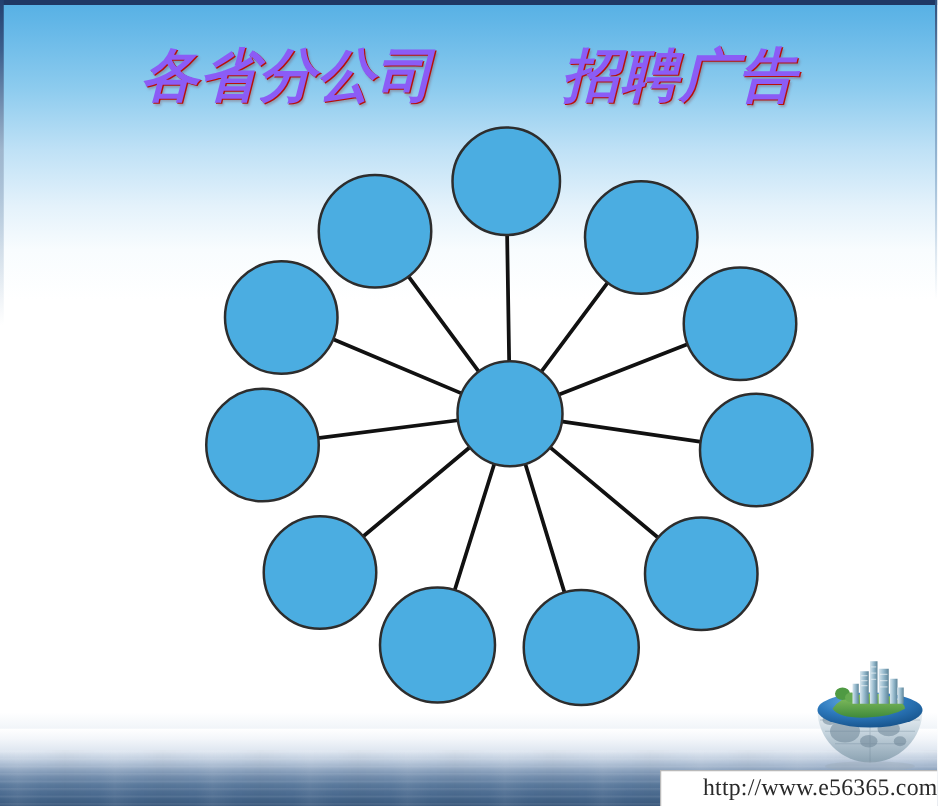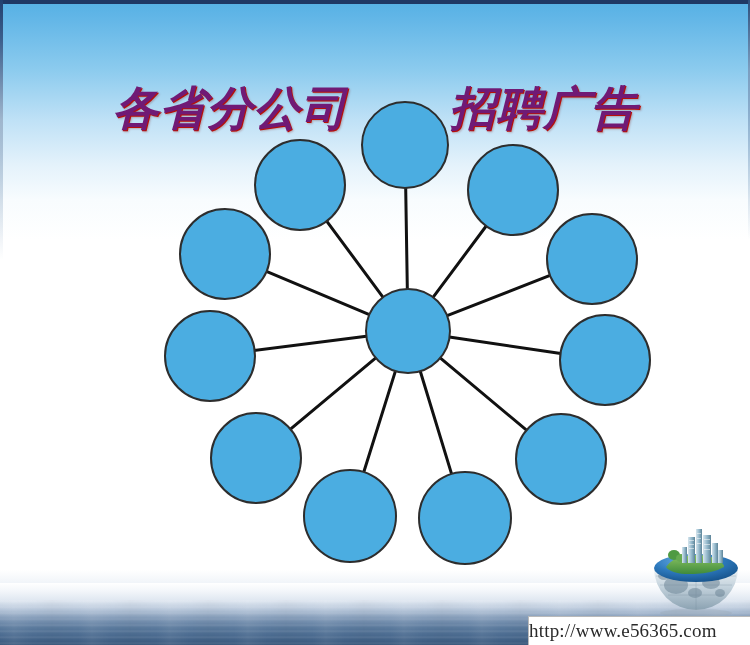--- a/index.html
+++ b/index.html
@@ -109,23 +109,22 @@
     left: 0;
     top: 30px;
     width: 750px;
     text-align: center;
     white-space: pre;
     font-family: "DejaVu Sans", "Liberation Sans", sans-serif;
     font-size: 46px;
     font-weight: bold;
     font-style: italic;
     letter-spacing: 1px;
-    color: #701a75;
+    color: #8b5cf6;
     text-shadow: 1px 1px 0 #b81008, 2px 2px 2px rgba(120,10,5,.25);
-    margin-top: 48px;
   }
 
   
   #diagram {
     position: absolute;
     left: 0;
     top: 0;
     width: 750px;
     height: 645px;
   }
@@ -135,21 +134,21 @@
     left: 528px;
     top: 616px;
     width: 222px;
     height: 29px;
     background: #ffffff;
     border-top: 1px solid #b9b9b9;
     border-left: 1px solid #b9b9b9;
     box-sizing: border-box;
     display: flex;
     align-items: center;
-    justify-content: flex-start;
+    justify-content: flex-end;
     font-family: "Liberation Serif", "DejaVu Serif", serif;
     font-size: 19px;
     color: #2a2a2a;
     letter-spacing: .2px;
   }
 
   .logo {
     position: absolute;
     left: 648px;
     top: 523px;

